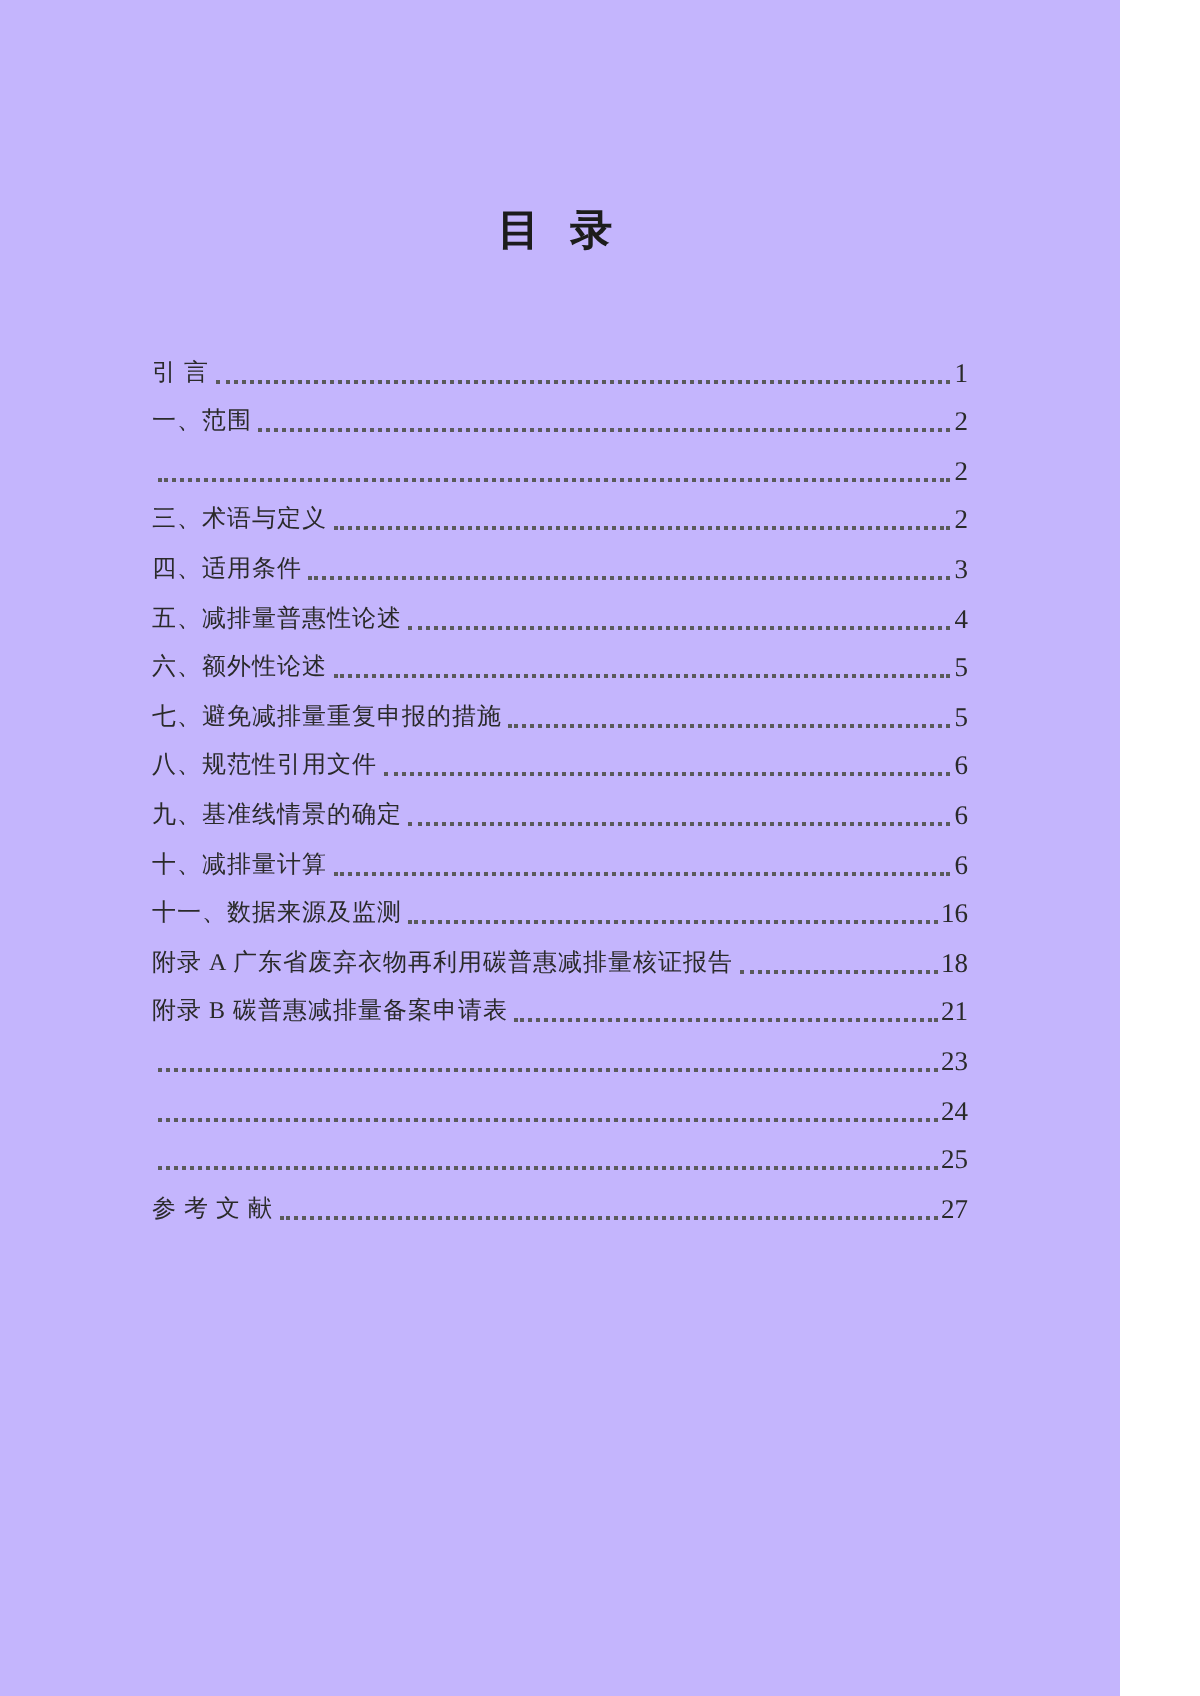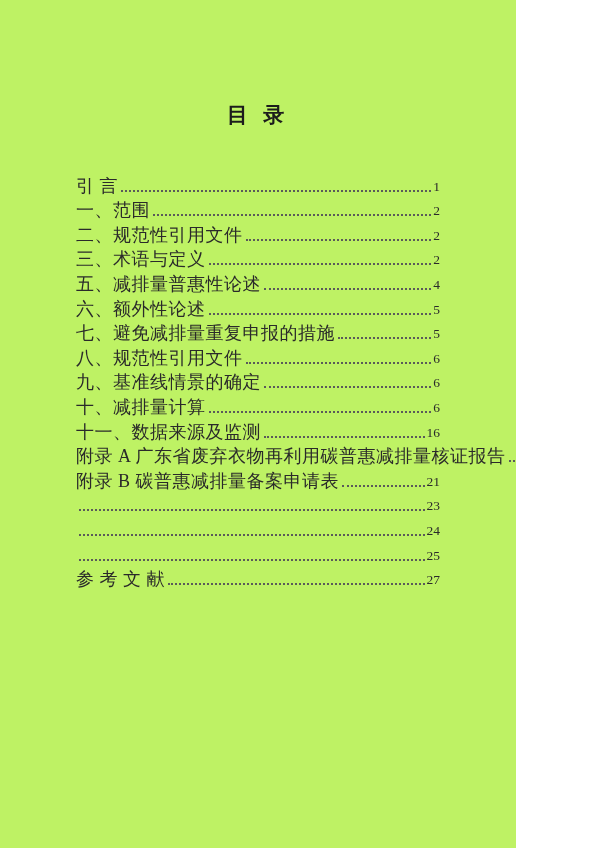--- a/index.html
+++ b/index.html
@@ -3,23 +3,23 @@
 <meta charset="utf-8">
 <style>
   * { margin: 0; padding: 0; box-sizing: border-box; }
   html, body {
     width: 600px;
     background: #ffffff;
     font-family: "Liberation Serif", "DejaVu Serif", serif;
   }
   .page {
     position: relative;
-    width: 516px;
+    width: 560px;
     height: 848px;
-    background: #bef264;
+    background: #c4b5fd;
     overflow: hidden;
   }
   .doc-title {
     padding-top: 101px;
     text-align: center;
     font-size: 21px;
     font-weight: bold;
     letter-spacing: 5px;
     color: #1c1c1c;
   }
@@ -27,21 +27,21 @@
     margin: 42px 76px 0 76px; 
   }
   .toc-row {
     display: flex;
     align-items: flex-end;
     height: 24.6px;
     color: #2a2a2a;
   }
   .toc-label {
     white-space: nowrap;
-    font-size: 18px;
+    font-size: 12px;
     line-height: 19px;
     letter-spacing: 0.5px;
   }
   .toc-leader {
     flex: 1 1 auto;
     border-bottom: 2px dotted #5a5a5a;
     margin: 0 2px 4px 3px;
     min-width: 10px;
   }
   .toc-page {
@@ -64,31 +64,35 @@
       <span class="toc-page">1</span>
     </div>
 
     <div class="toc-row">
       <span class="toc-label">一、范围</span>
       <span class="toc-leader"></span>
       <span class="toc-page">2</span>
     </div>
 
     <div class="toc-row">
-      <span class="toc-label">二、规范性引用文件</span>
       <span class="toc-leader"></span>
       <span class="toc-page">2</span>
     </div>
 
     <div class="toc-row">
       <span class="toc-label">三、术语与定义</span>
       <span class="toc-leader"></span>
       <span class="toc-page">2</span>
     </div>
 
+    <div class="toc-row">
+      <span class="toc-label">四、适用条件</span>
+      <span class="toc-leader"></span>
+      <span class="toc-page">3</span>
+    </div>
 
     <div class="toc-row">
       <span class="toc-label">五、减排量普惠性论述</span>
       <span class="toc-leader"></span>
       <span class="toc-page">4</span>
     </div>
 
     <div class="toc-row">
       <span class="toc-label">六、额外性论述</span>
       <span class="toc-leader"></span>

